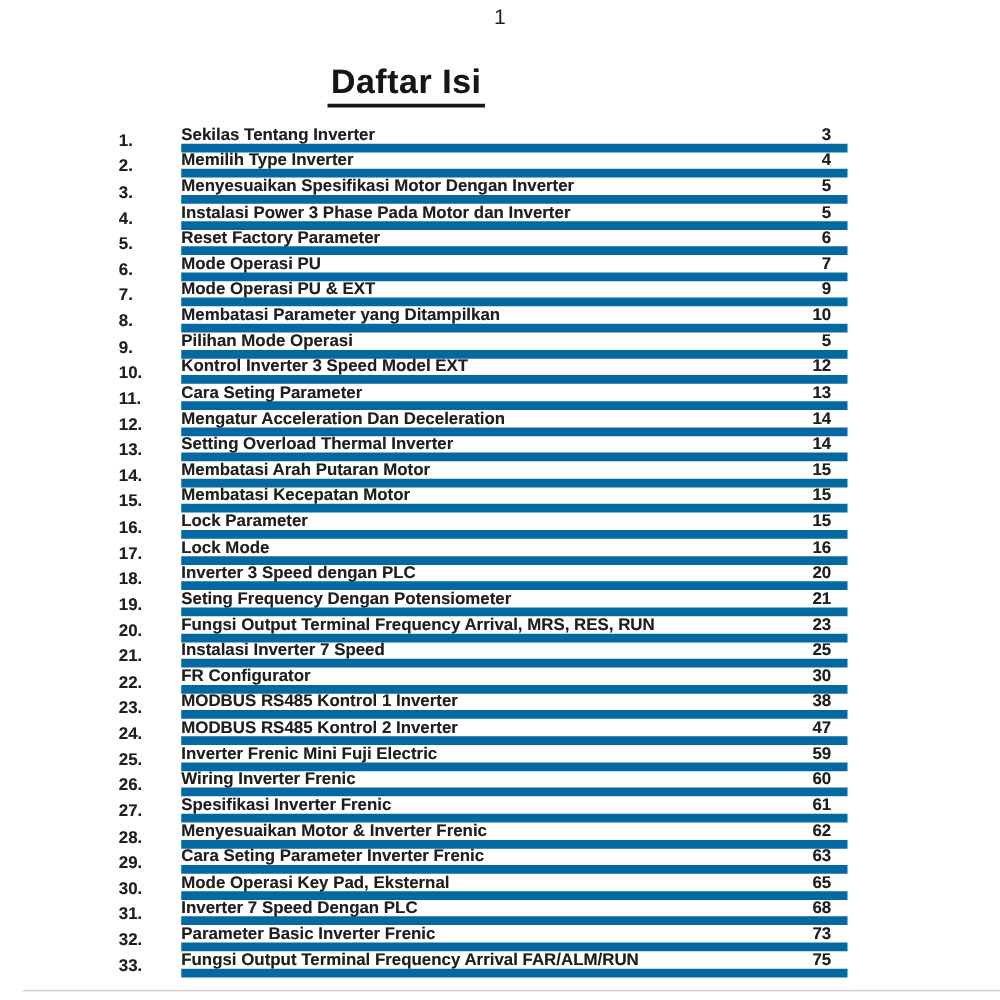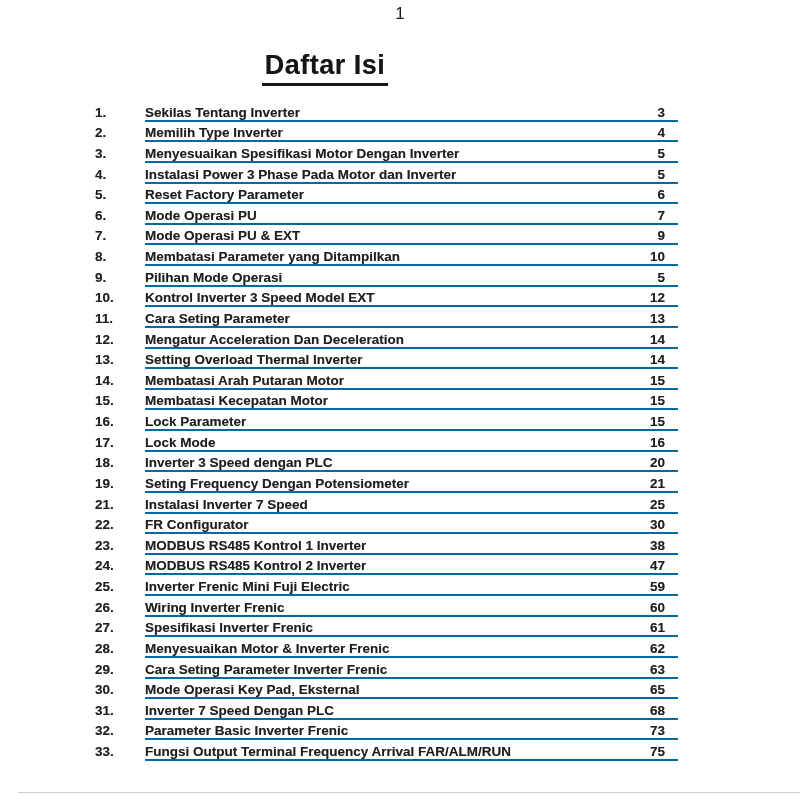--- a/index.html
+++ b/index.html
@@ -52,21 +52,21 @@
     font-size: 13.5px;
     font-weight: bold;
     padding-bottom: 2px;
     text-shadow: 0 0 0.5px rgba(0,0,0,0.4);
   }
   .toc-line {
     flex: 1;
     display: flex;
     justify-content: space-between;
     align-items: flex-end;
-    border-bottom: 2px solid #0369a1;
+    border-bottom: 7px solid #0369a1;
     margin-top: 26px;
   }
   .toc-title {
     font-size: 13.5px;
     font-weight: bold;
     white-space: nowrap;
     text-shadow: 0 0 0.5px rgba(0,0,0,0.4);
   }
   .toc-page {
     font-size: 13.5px;
@@ -237,20 +237,27 @@
     </div>
 
     <div class="toc-row">
       <span class="toc-num">19.</span>
       <span class="toc-line">
         <span class="toc-title">Seting Frequency Dengan Potensiometer</span>
         <span class="toc-page">21</span>
       </span>
     </div>
 
+    <div class="toc-row">
+      <span class="toc-num">20.</span>
+      <span class="toc-line">
+        <span class="toc-title">Fungsi Output Terminal Frequency Arrival, MRS, RES, RUN</span>
+        <span class="toc-page">23</span>
+      </span>
+    </div>
 
     <div class="toc-row">
       <span class="toc-num">21.</span>
       <span class="toc-line">
         <span class="toc-title">Instalasi Inverter 7 Speed</span>
         <span class="toc-page">25</span>
       </span>
     </div>
 
     <div class="toc-row">

